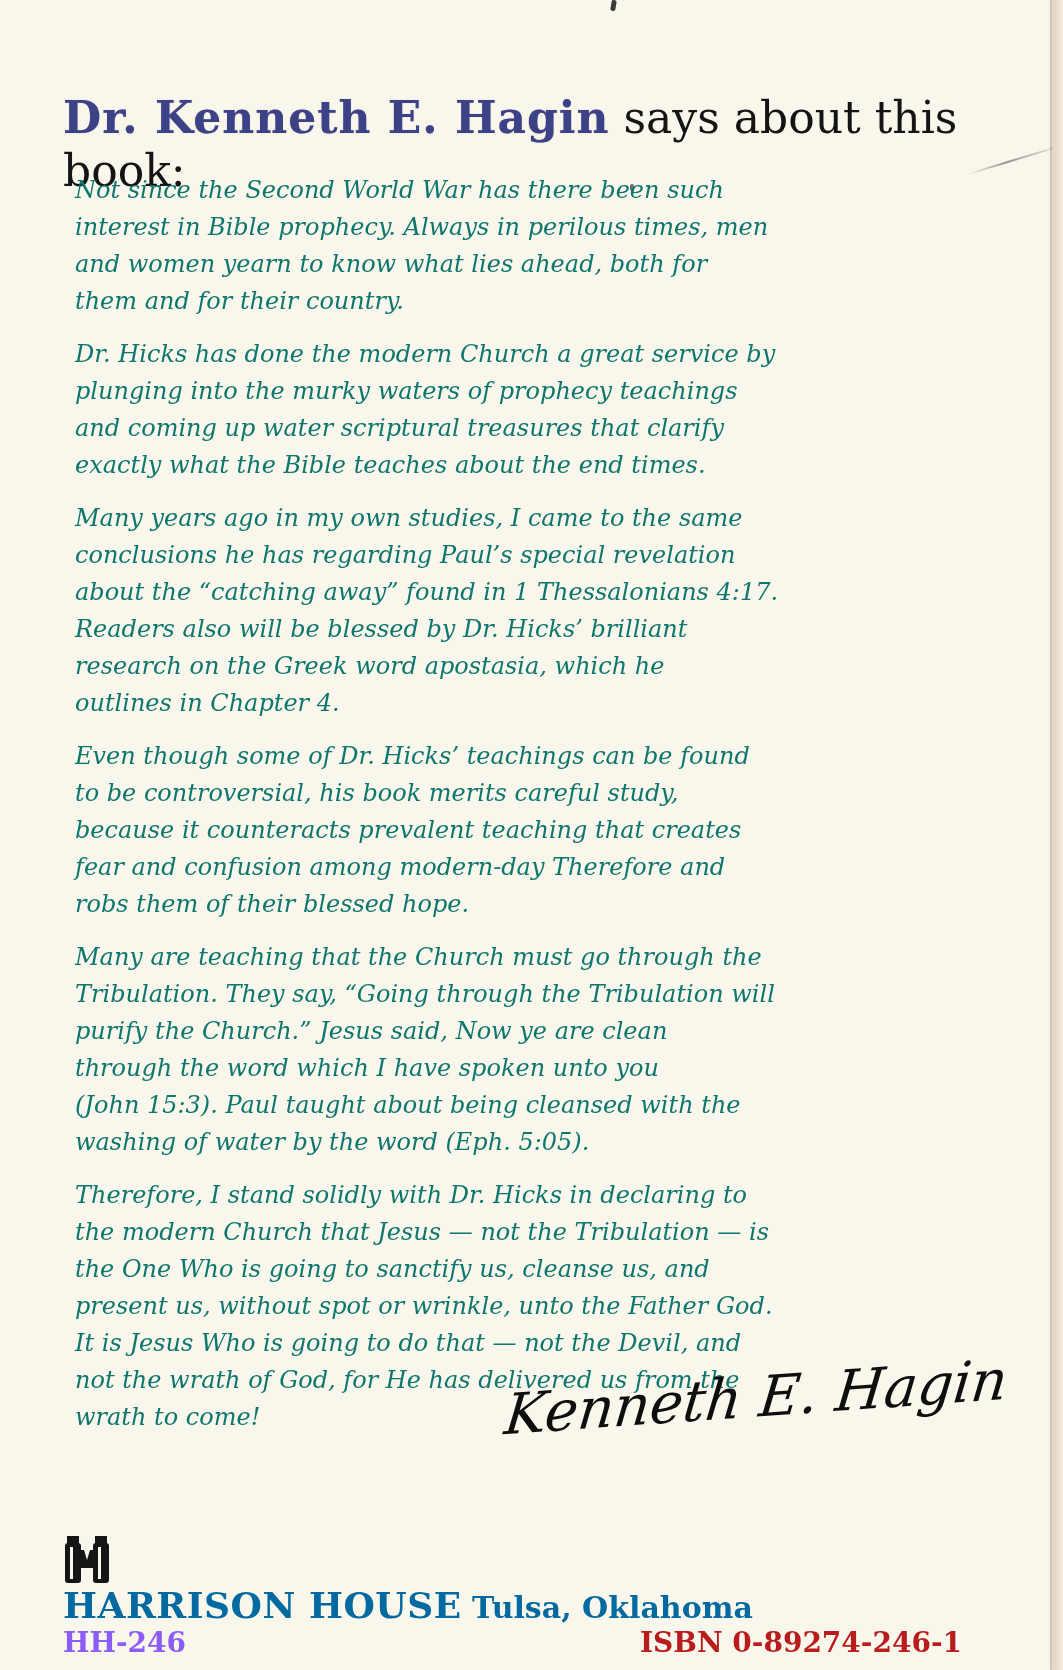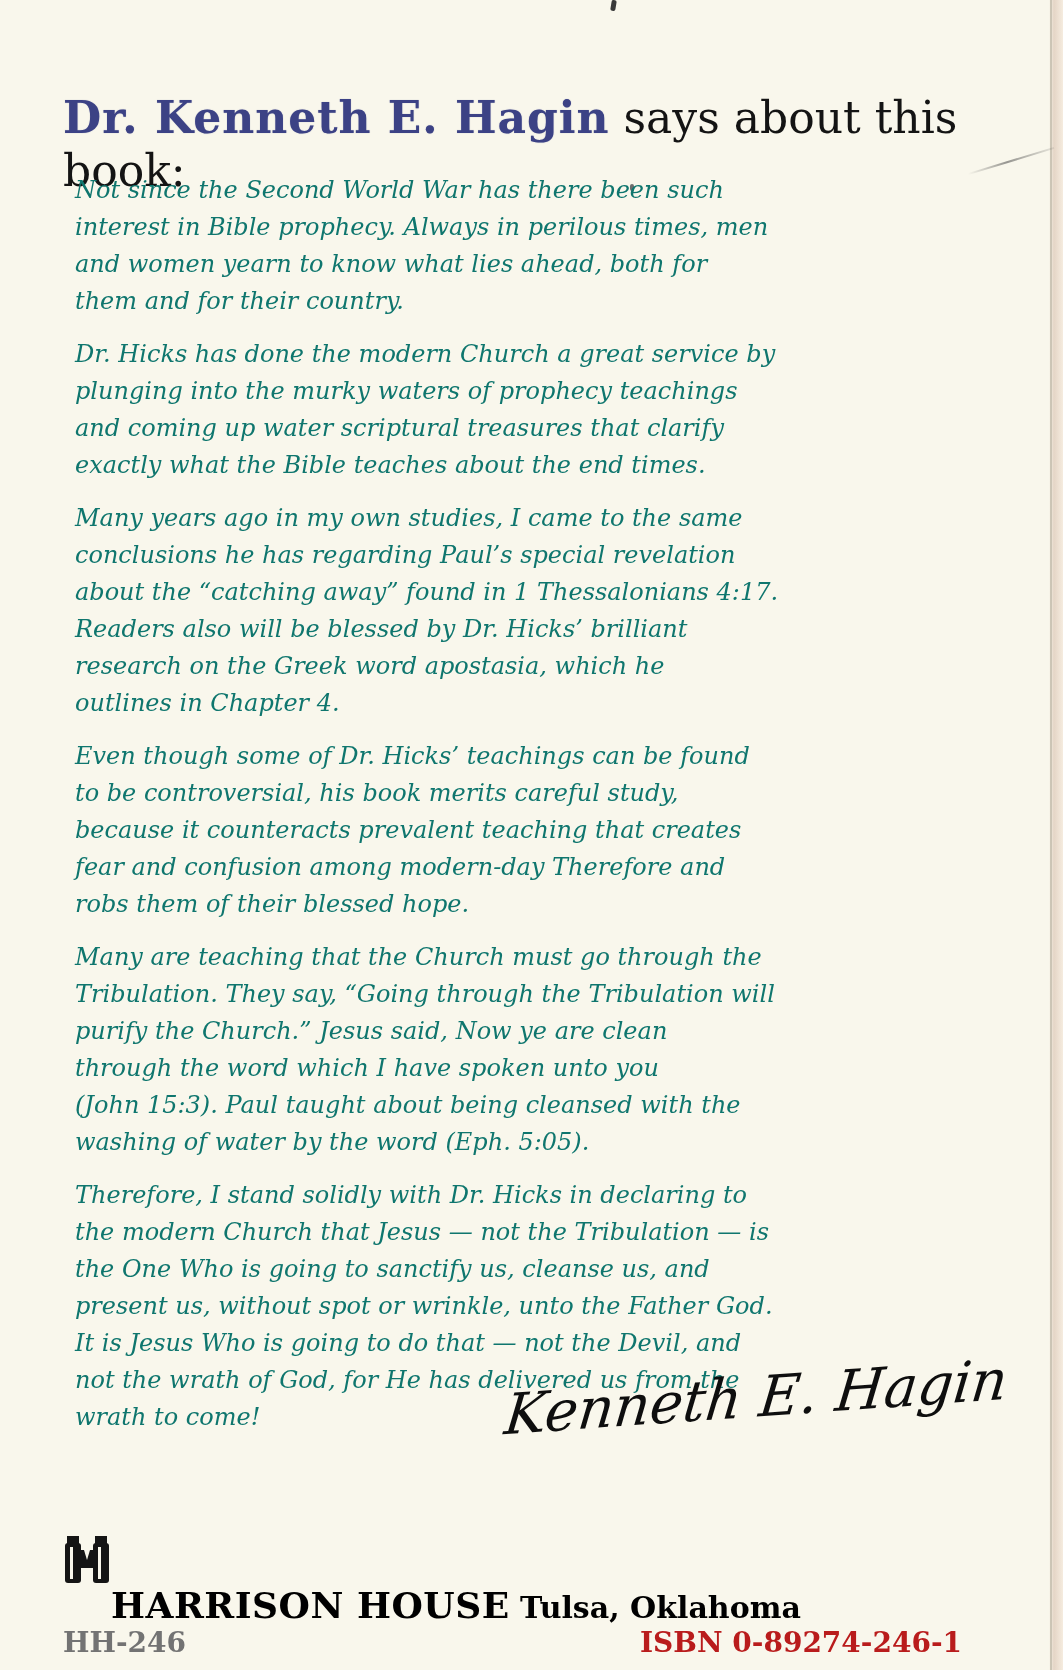--- a/index.html
+++ b/index.html
@@ -42,27 +42,27 @@
     font-family:"DejaVu Serif", serif;
     color:#0e0e0e;
     transform:rotate(-4deg) skewX(-10deg);
     transform-origin:left center;
     white-space:nowrap;
   }
   
   .logo{position:absolute;left:64px;top:1534px;width:46px;height:52px;}
   .publisher{
     position:absolute;left:63px;top:1584px;width:900px;
-    font-weight:bold;color:#000000;white-space:nowrap;margin-left:48px;
+    font-weight:bold;color:#0369a1;white-space:nowrap;
   }
   .publisher .name{font-size:36px;letter-spacing:.5px;}
   .publisher .loc{font-size:30px;}
   .stock{
     position:absolute;left:63px;top:1626px;
-    font-weight:bold;font-size:28px;color:#737373;
+    font-weight:bold;font-size:28px;color:#8b5cf6;
   }
   .isbn{
     position:absolute;right:101px;top:1626px;
     font-weight:bold;font-size:28px;color:#b91c1c;
   }
   
   .edge-strip{
     position:absolute;right:0;top:0;width:14px;height:100%;
     background:linear-gradient(90deg, rgba(175,125,100,0) 0%, rgba(175,125,100,.28) 35%, rgba(245,235,222,.9) 100%);
   }

